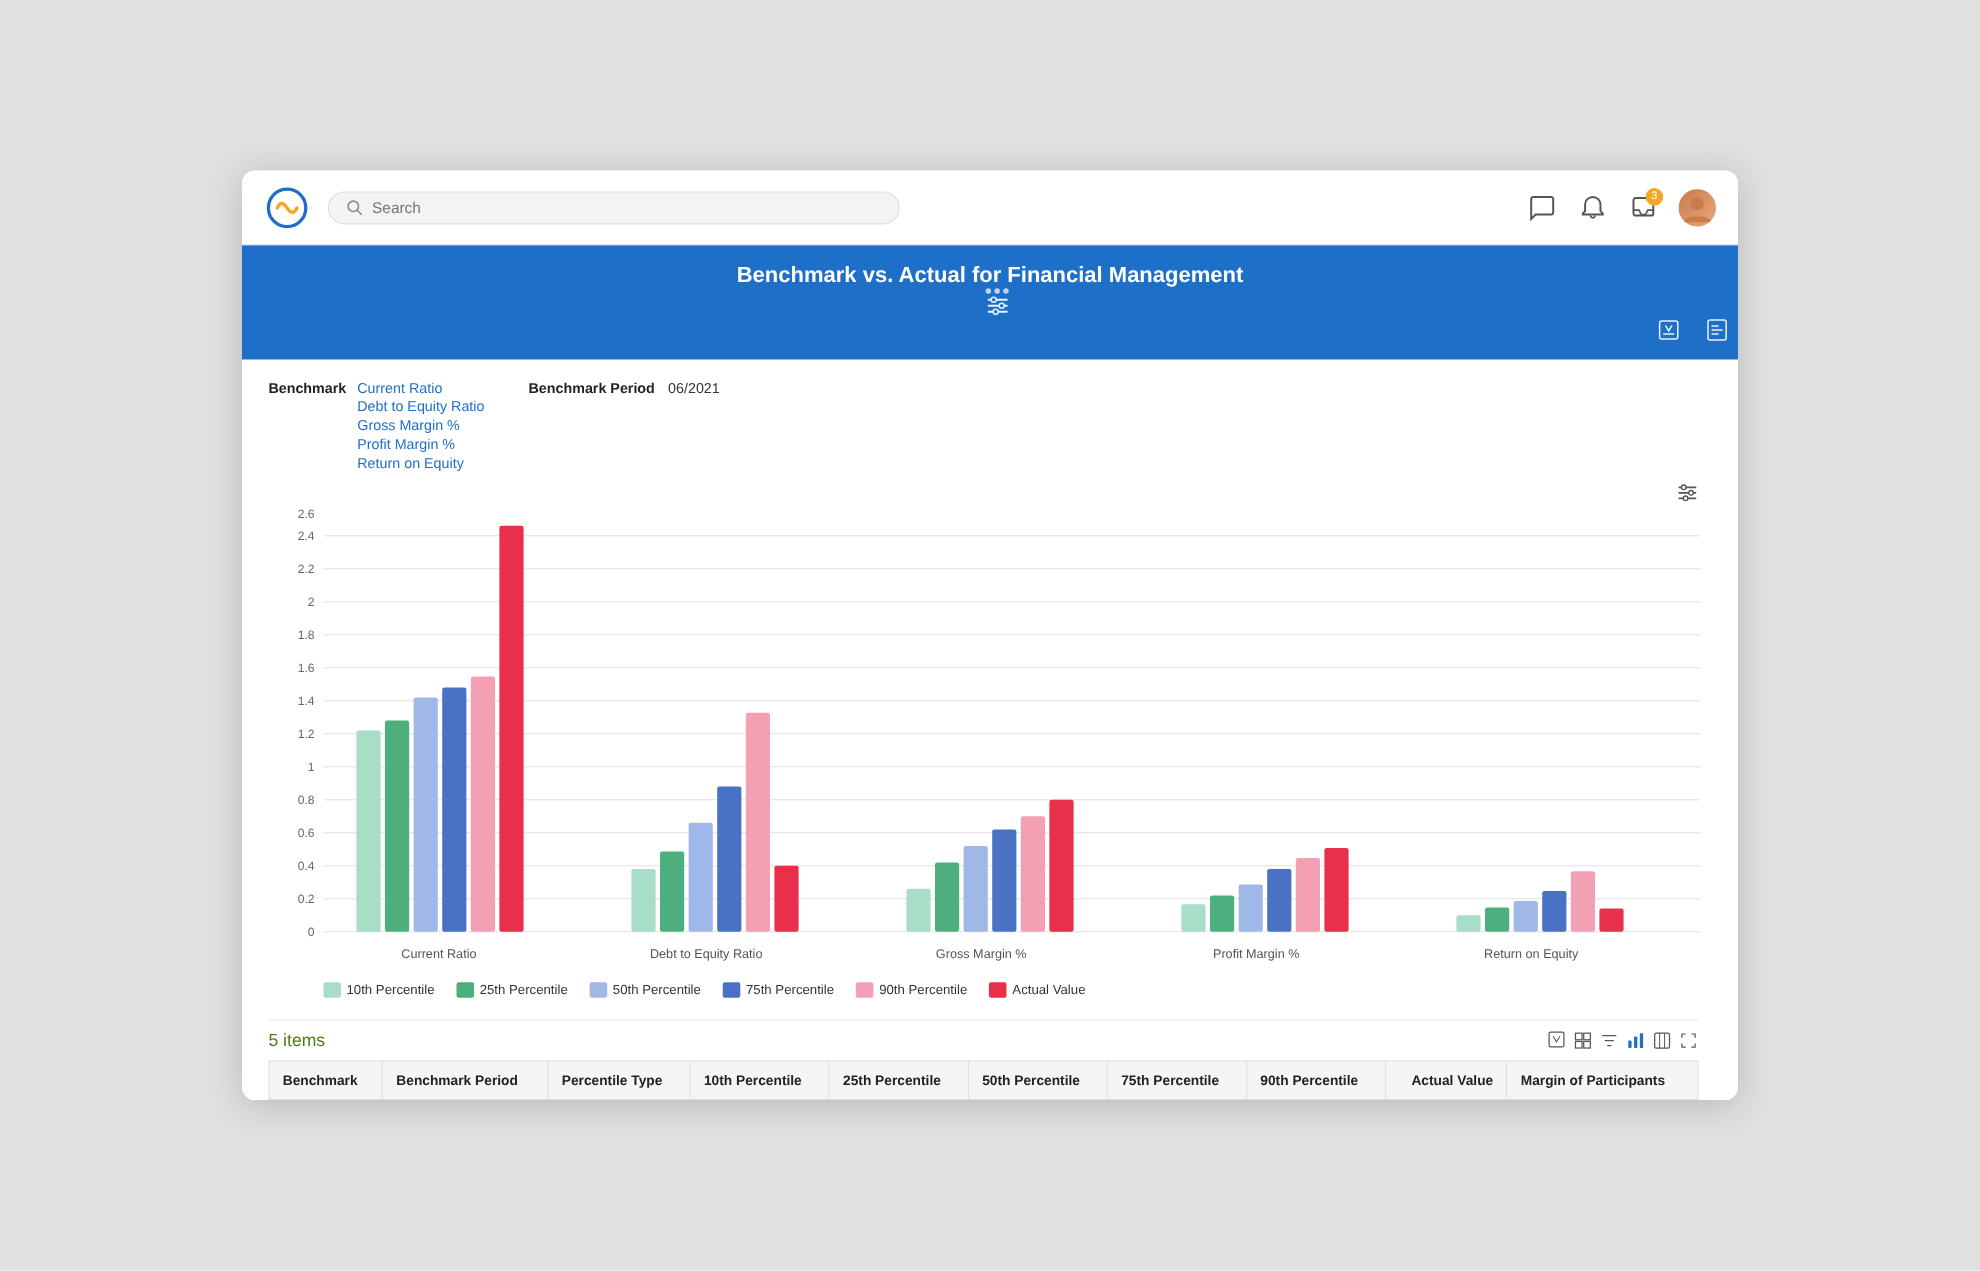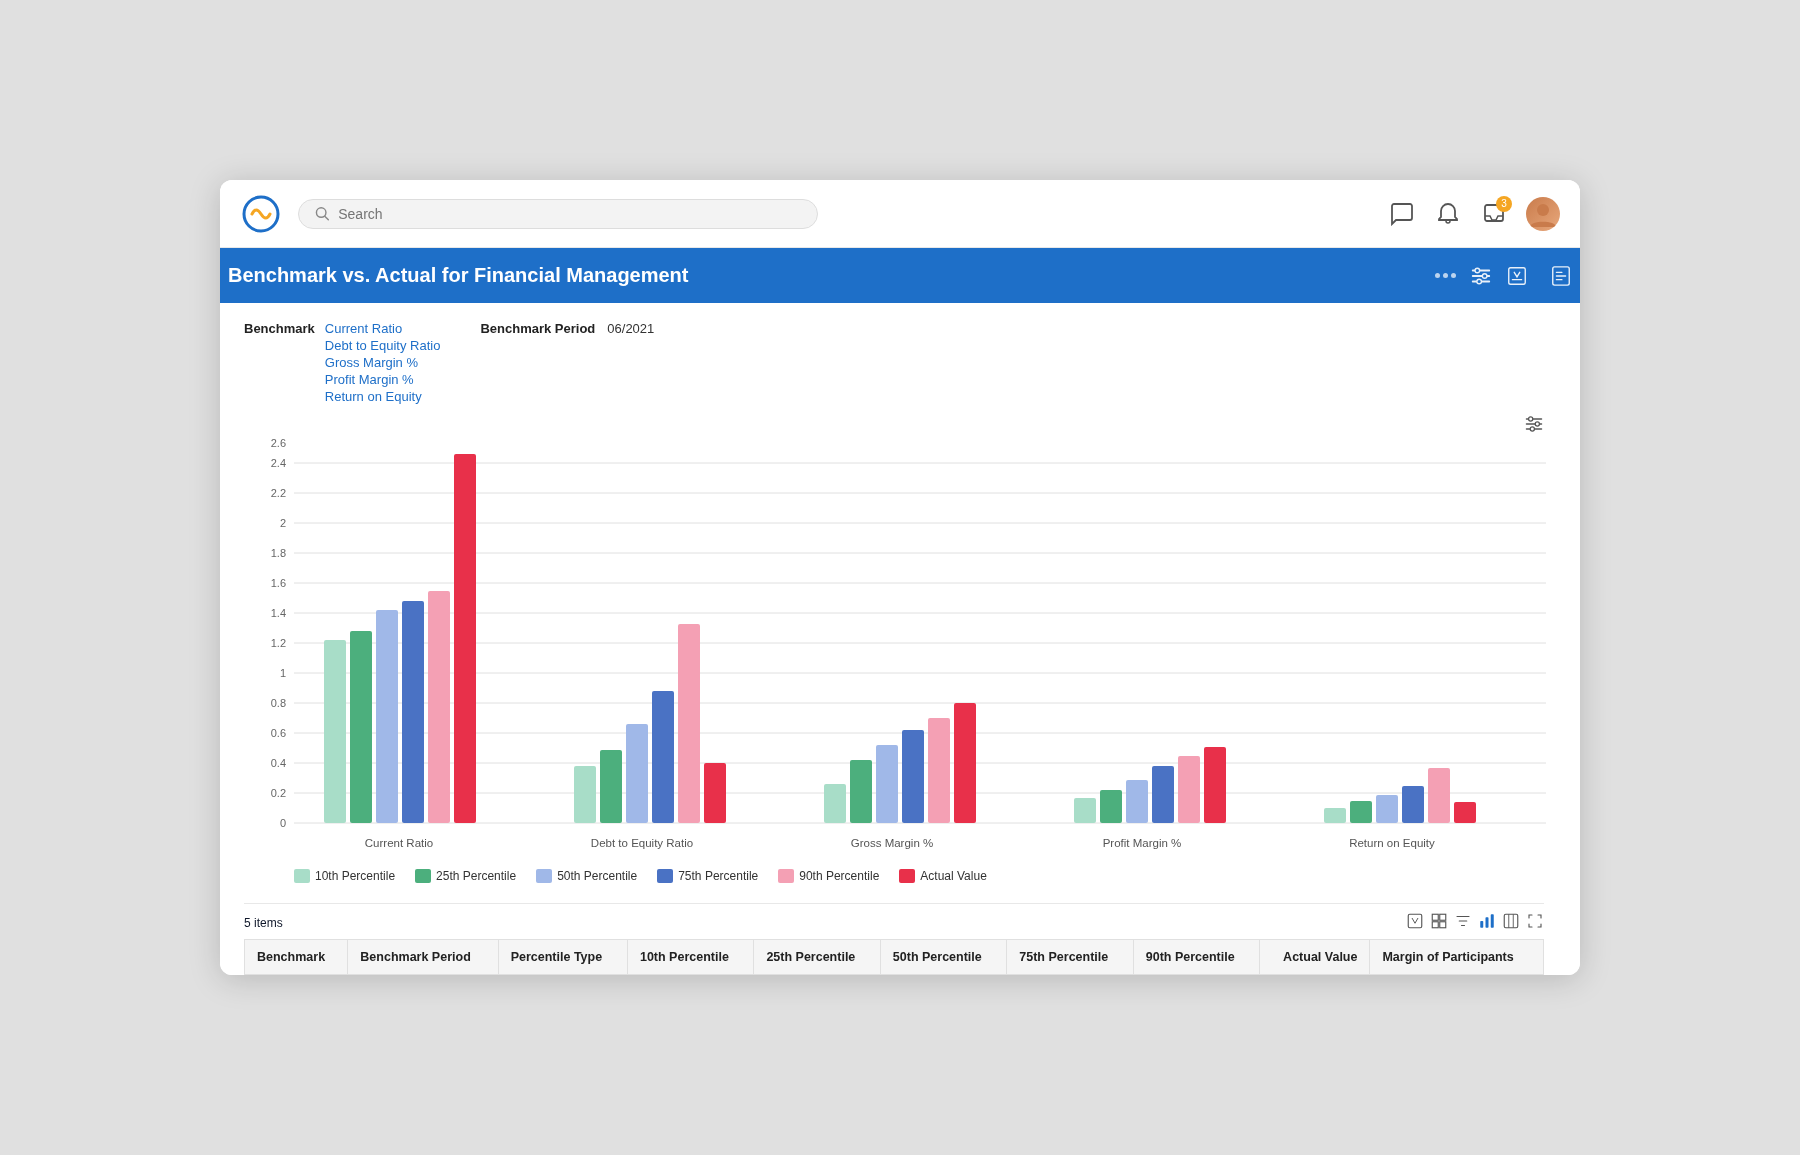--- a/index.html
+++ b/index.html
@@ -92,20 +92,21 @@
       overflow: hidden;
       cursor: pointer;
     }
     
     .page-header {
       background: #1e6fc8;
       padding: 16px 8px;
       display: flex;
       align-items: center;
       color: #fff;
+      flex-direction: column;
     }
     .page-title {
       font-size: 20px;
       font-weight: 700;
       color: #fff;
       flex: 1;
     }
     .header-dots {
       display: flex;
       gap: 3px;
@@ -228,22 +229,22 @@
       width: 16px;
       height: 14px;
       border-radius: 2px;
     }
     
     .table-meta {
       display: flex;
       justify-content: space-between;
       align-items: center;
       padding: 8px 0 6px 0;
-      font-size: 12px;
-      color: #0f172a;
+      font-size: 16px;
+      color: #4d7c0f;
       border-top: 1px solid #e8e8e8;
     }
     .table-icons {
       display: flex;
       gap: 6px;
       align-items: center;
       color: #555;
       font-size: 15px;
     }
     table.data-table {

